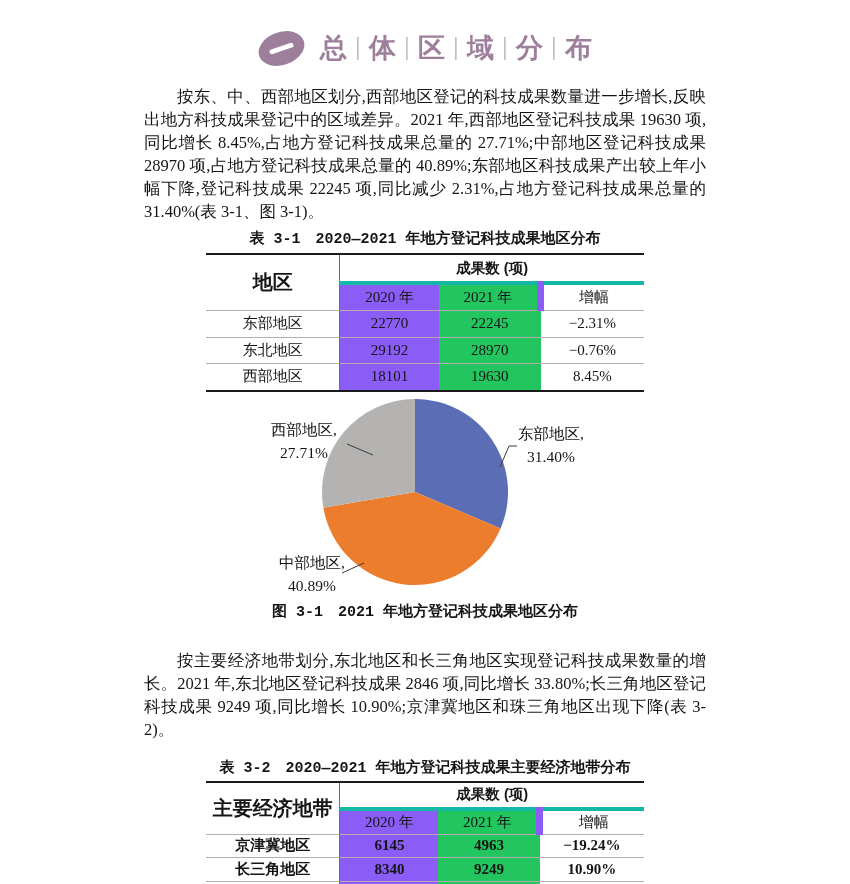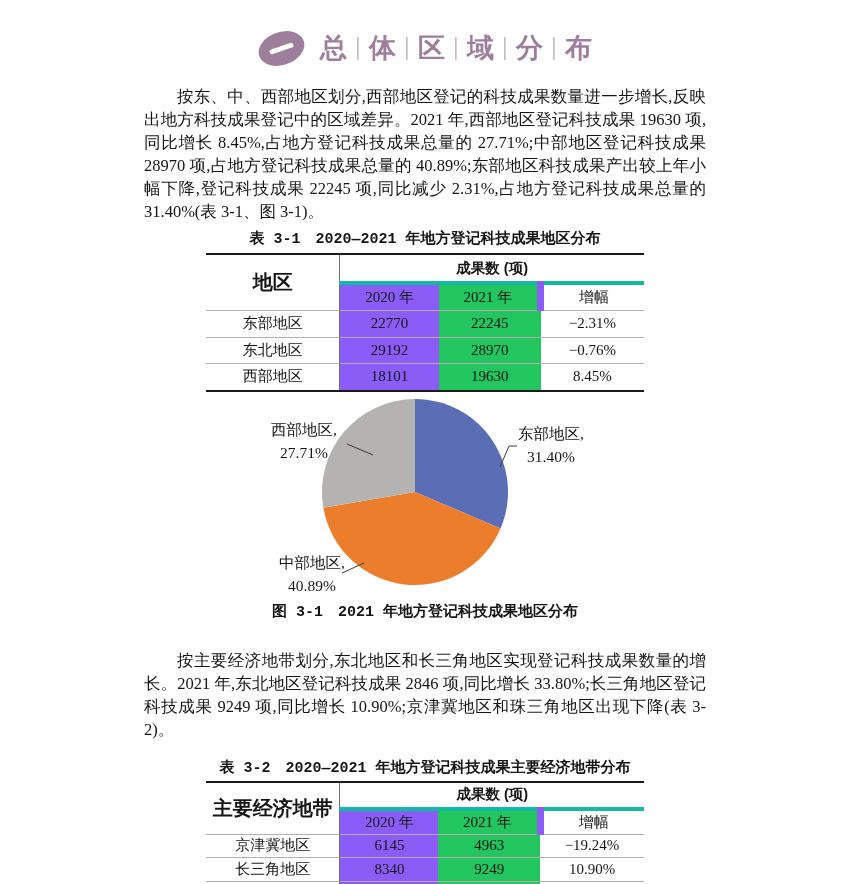--- a/index.html
+++ b/index.html
@@ -38,21 +38,21 @@
   .data-tbl th.h-sub{height:25px;font-size:15px;}
   .c-20{width:99px;background:#8b5cf6;}
   .c-21{width:99px;background:#22c55e;}
   .c-chg{width:100px;}
   .data-tbl th.c-chg{border-left:7px solid #8b5cf6;}
   .data-tbl tbody td{height:25.5px;border-top:1px solid #b9abb2;}
   .data-tbl tbody td.c-name{border-right:1px solid #6e6e6e;}
   table.tbl-2{margin-top:2px;}
   table.tbl-2 th.h-group{height:24px;}
   table.tbl-2 th.h-sub{height:23px;}
-  table.tbl-2 tbody td{height:22.5px;}
+  table.tbl-2 tbody td{height:22.5px;font-weight:bold;}
 
   
   figure.pie-figure{margin:2px 0 0 0;position:relative;height:205px;}
   figure.pie-figure svg{display:block;}
   .pie-label{font-size:15.5px;fill:#151515;font-family:"Liberation Serif","DejaVu Serif",serif;}
 </style>
 </head>
 <body>
 
 <div class="page">

